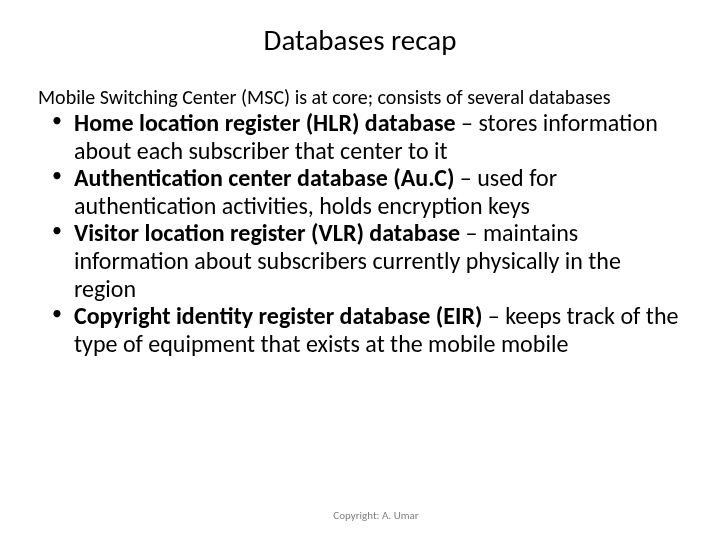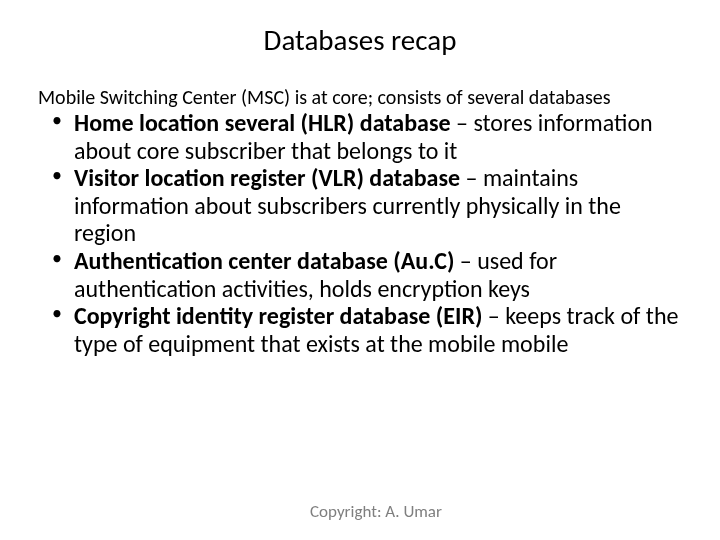--- a/index.html
+++ b/index.html
@@ -49,42 +49,42 @@
       top: 0;
       font-size: 20px;
     }
     .bold { font-weight: 700; }
     .footer {
       position: absolute;
       bottom: 18px;
       left: 0;
       right: 12px;
       text-align: center;
-      font-size: 17px;
+      font-size: 11px;
       color: #7f7f7f;
       padding-left: 44px;
     }
   </style>
 </head>
 <body>
 
 <div class="slide">
   <h1 class="title">Databases recap</h1>
 
   <div class="intro">Mobile Switching Center (MSC) is at core; consists of several databases</div>
 
   <ul class="bullets">
     <li>
-      <span class="bold">Home location several (HLR) database</span><span> – stores information about core subscriber that belongs to it</span>
+      <span class="bold">Home location register (HLR) database</span><span> – stores information about each subscriber that center to it</span>
+    </li>
+    <li>
+      <span class="bold">Authentication center database (Au.C)</span><span> – used for authentication activities, holds encryption keys</span>
     </li>
     <li>
       <span class="bold">Visitor location register (VLR) database</span><span> – maintains information about subscribers currently physically in the region</span>
-    </li>
-    <li>
-      <span class="bold">Authentication center database (Au.C)</span><span> – used for authentication activities, holds encryption keys</span>
     </li>
     <li>
       <span class="bold">Copyright identity register database (EIR)</span><span> – keeps track of the type of equipment that exists at the mobile mobile</span>
     </li>
   </ul>
 
   <div class="footer">Copyright: A. Umar</div>
 </div>
 
 </body></html>

